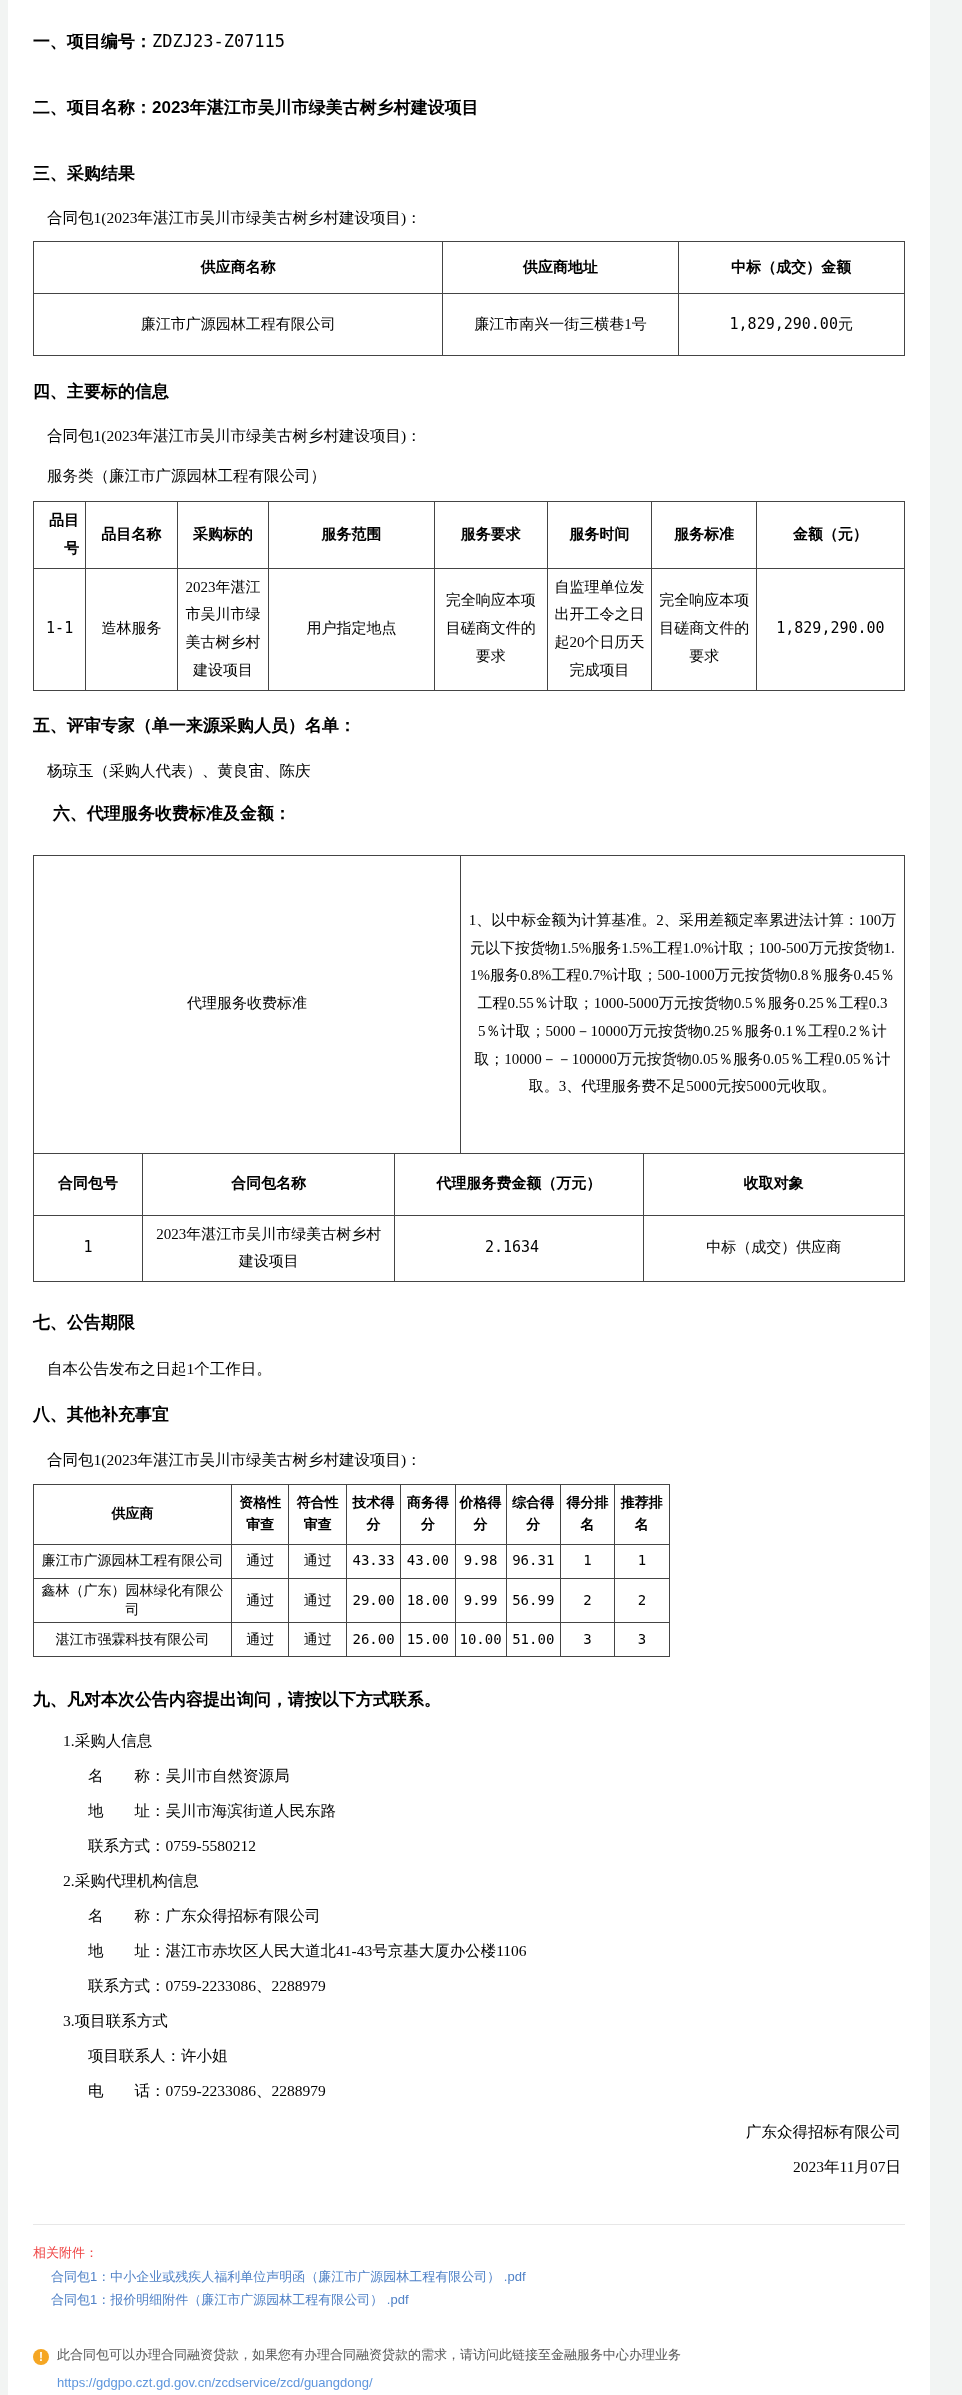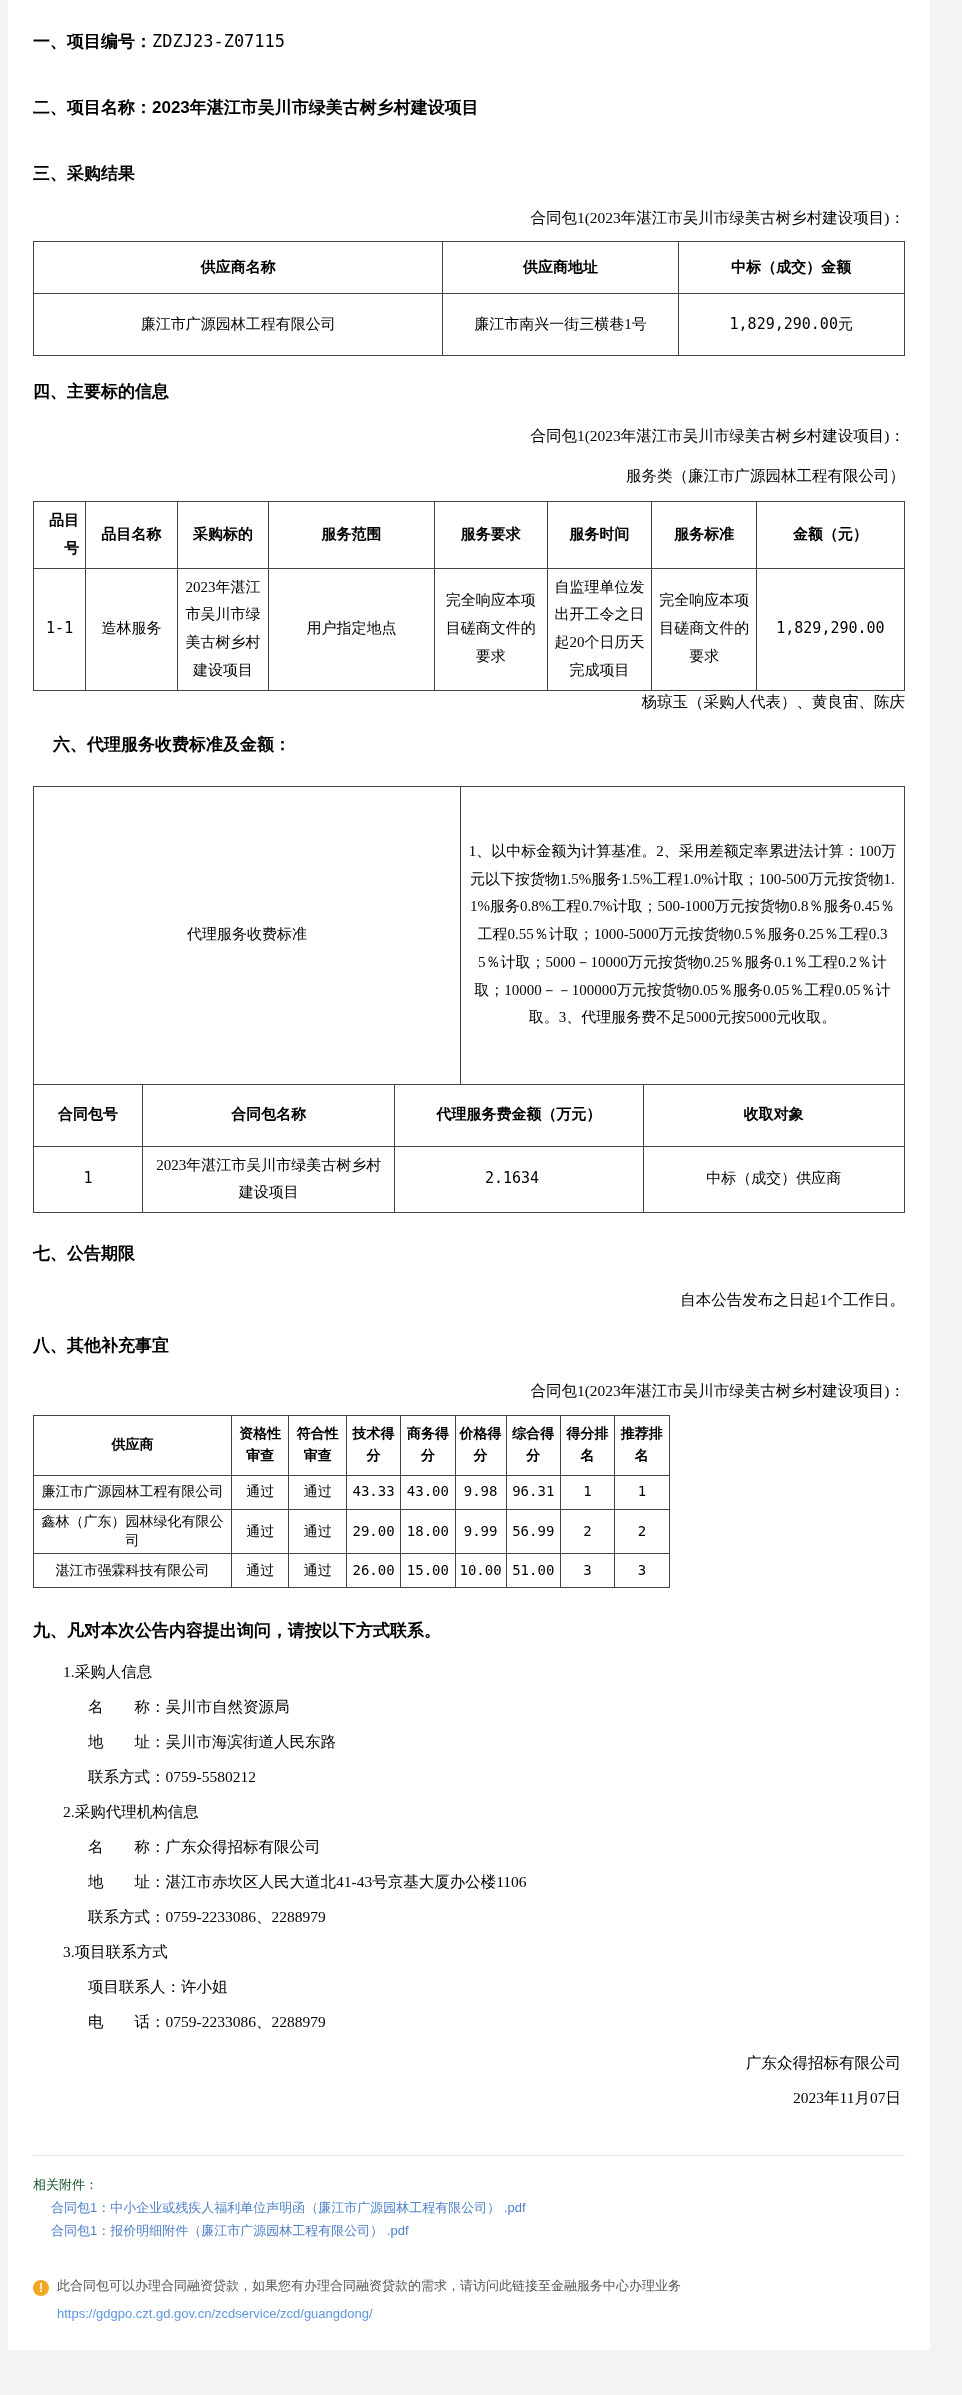--- a/index.html
+++ b/index.html
@@ -24,21 +24,20 @@
     margin:0;
     line-height:22px;
     color:#000;
   }
   .h .val-plain { font-weight:bold; }
   .mono { font-family:"DejaVu Sans Mono", monospace; font-weight:normal; }
   .indent {
     font-size:15.5px;
     margin:0 0 0 14px;
     line-height:22px;
-    text-align:right;
   }
   .sp-lg { margin-bottom:44px; }
   .tbl {
     border-collapse:collapse;
     width:100%;
     font-size:15px;
     table-layout:fixed;
   }
   .tbl th, .tbl td {
     border:1px solid #444;
@@ -72,21 +71,21 @@
   .contact-sub { margin-left:55px; }
   .sign-block { text-align:right; margin-top:6px; margin-right:4px; }
   .sign-line { font-size:15.5px; line-height:35px; }
   .footer {
     margin-top:40px;
     padding-top:18px;
     border-top:1px solid #e7e7e7;
     font-family:"Liberation Sans", sans-serif;
     font-size:13px;
   }
-  .attach-label { color:#14532d; line-height:22px; }
+  .attach-label { color:#ef4444; line-height:22px;font-family:Liberation Mono, monospace; }
   .attach-link { margin-left:18px; line-height:23px; }
   .attach-link a, .notice-url a {
     color:#4f81c7;
     text-decoration:none;
   }
   .notice { margin-top:34px; color:#555; line-height:20px; }
   .warn-icon {
     display:inline-block;
     width:16px; height:16px;
     background:#f5a623;
@@ -170,20 +169,21 @@
       <td>2023年湛江市吴川市绿美古树乡村建设项目</td>
       <td>用户指定地点</td>
       <td>完全响应本项目磋商文件的要求</td>
       <td>自监理单位发出开工令之日起20个日历天完成项目</td>
       <td>完全响应本项目磋商文件的要求</td>
       <td class="amt mono">1,829,290.00</td>
     </tr>
   </tbody>
     </table>
 
+  <h2 class="h" style="margin-top:24px; margin-bottom:23px;">五、评审专家（单一来源采购人员）名单：</h2>
   <p class="indent" style="margin-bottom:21px;">杨琼玉（采购人代表）、黄良宙、陈庆</p>
 
   <h2 class="h" style="margin-bottom:30px;margin-left:20px;">六、代理服务收费标准及金额：</h2>
 
   <table class="tbl">
     <colgroup>
         <col style="width:49%">
         <col style="width:51%">
       </colgroup>
     <tbody>

